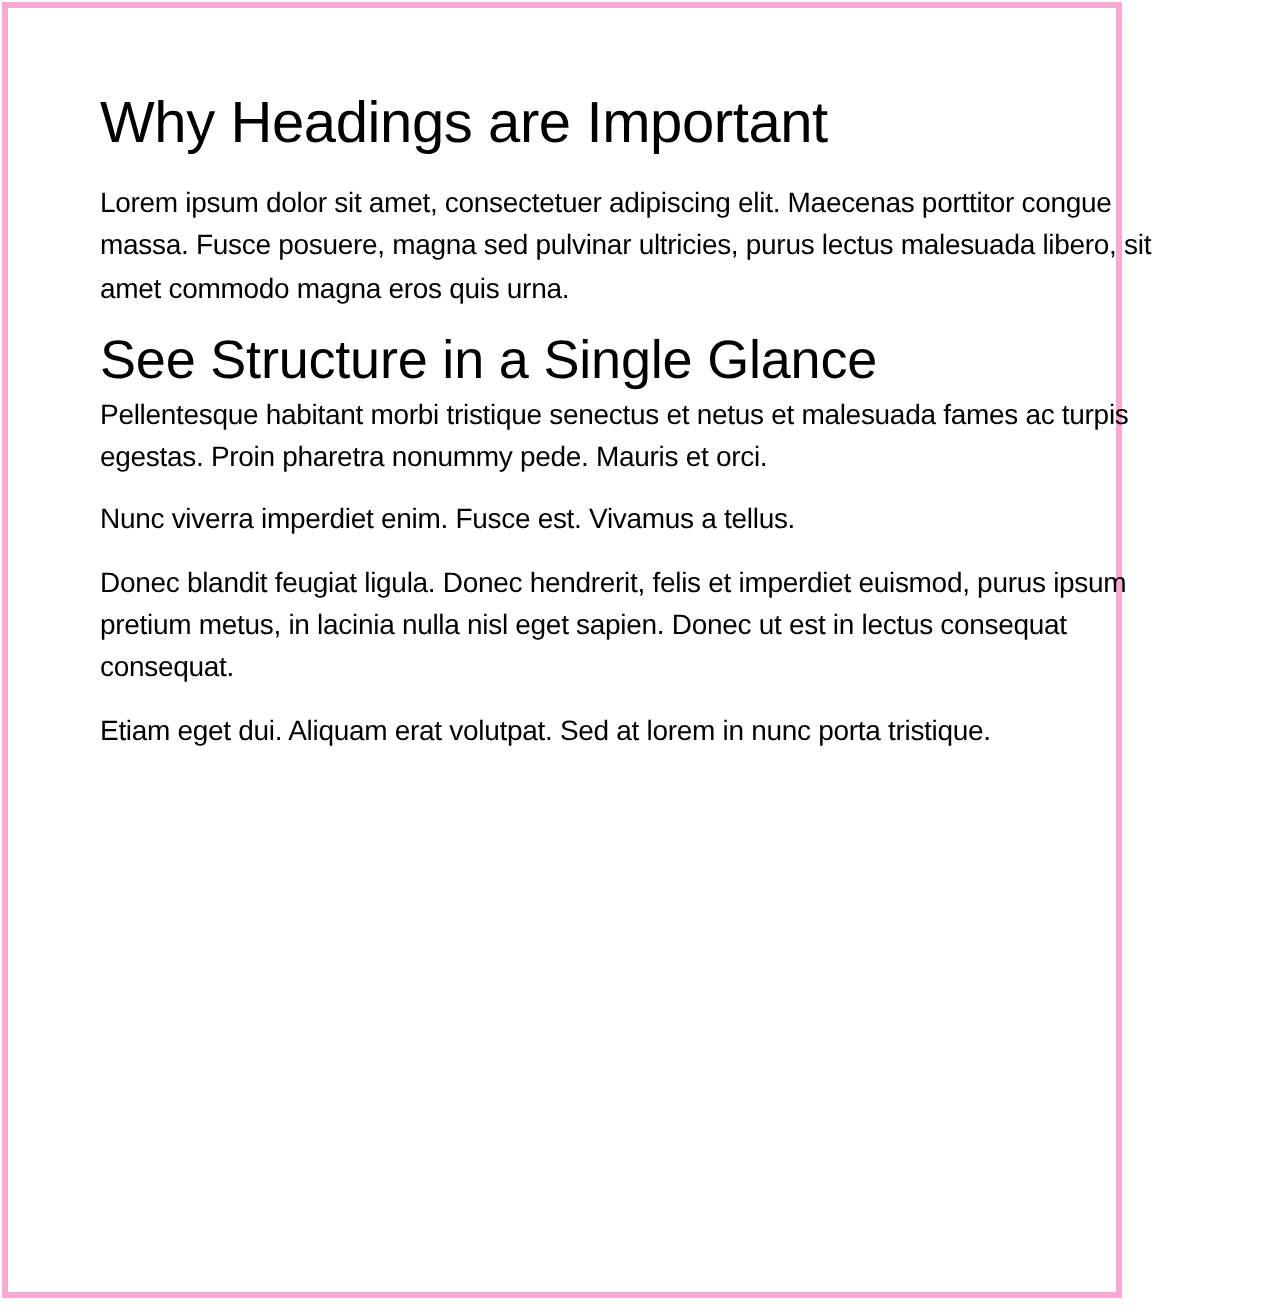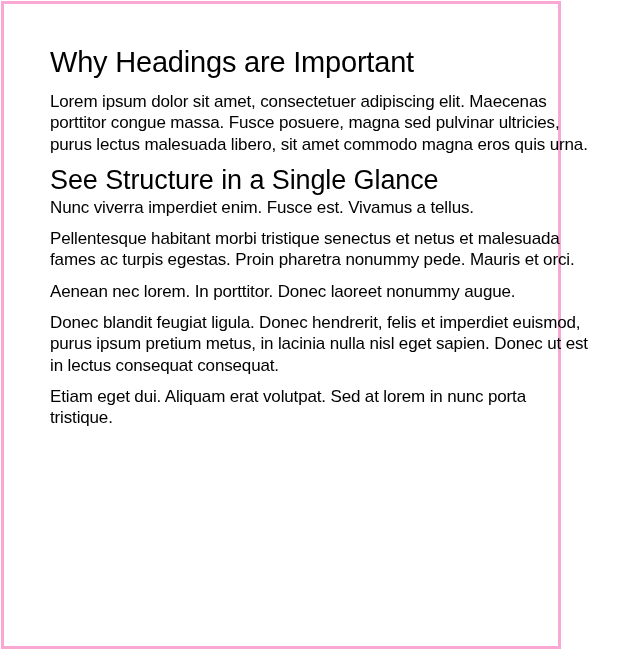--- a/index.html
+++ b/index.html
@@ -15,32 +15,31 @@
     }
     h1 {
       margin: 0 0 9px 0; font-weight: normal; font-size: 29px; line-height: 40px;
       letter-spacing: -0.2px;
     }
     h2 {
       margin: 12px 0 4px 0; font-weight: normal; font-size: 27px; line-height: 26px;
       letter-spacing: -0.1px;
     }
     p {
-      margin: 0 0 10px 0; font-size: 17px; line-height: 21.3px; letter-spacing: -0.15px;
+      margin: 0 0 10px 0; font-size: 14px; line-height: 21.3px; letter-spacing: -0.15px;
     }
   </style>
 </head>
 <body>
 
 <div class="page">
   <div class="content">
     <h1>Why Headings are Important</h1>
     <p>Lorem ipsum dolor sit amet, consectetuer adipiscing elit. Maecenas porttitor congue massa. Fusce posuere, magna sed pulvinar ultricies, purus lectus malesuada libero, sit amet commodo magna eros quis urna.</p>
 
     <h2>See Structure in a Single Glance</h2>
+    <p>Pellentesque habitant morbi tristique senectus et netus et malesuada fames ac turpis egestas. Proin pharetra nonummy pede. Mauris et orci.</p>
     <p>Nunc viverra imperdiet enim. Fusce est. Vivamus a tellus.</p>
-    <p>Pellentesque habitant morbi tristique senectus et netus et malesuada fames ac turpis egestas. Proin pharetra nonummy pede. Mauris et orci.</p>
-    <p>Aenean nec lorem. In porttitor. Donec laoreet nonummy augue.</p>
 
     <p>Donec blandit feugiat ligula. Donec hendrerit, felis et imperdiet euismod, purus ipsum pretium metus, in lacinia nulla nisl eget sapien. Donec ut est in lectus consequat consequat.</p>
     <p>Etiam eget dui. Aliquam erat volutpat. Sed at lorem in nunc porta tristique.</p>
   </div>
 </div>
 
 </body></html>

